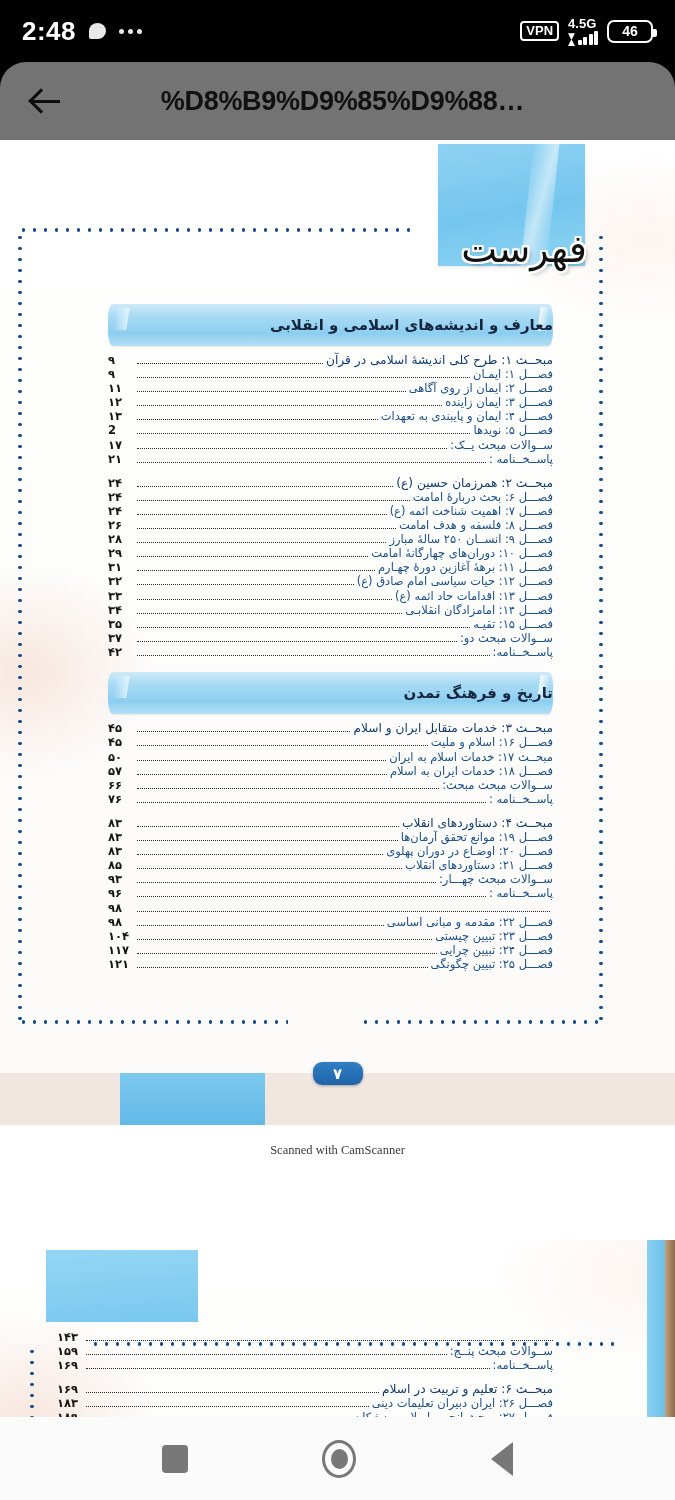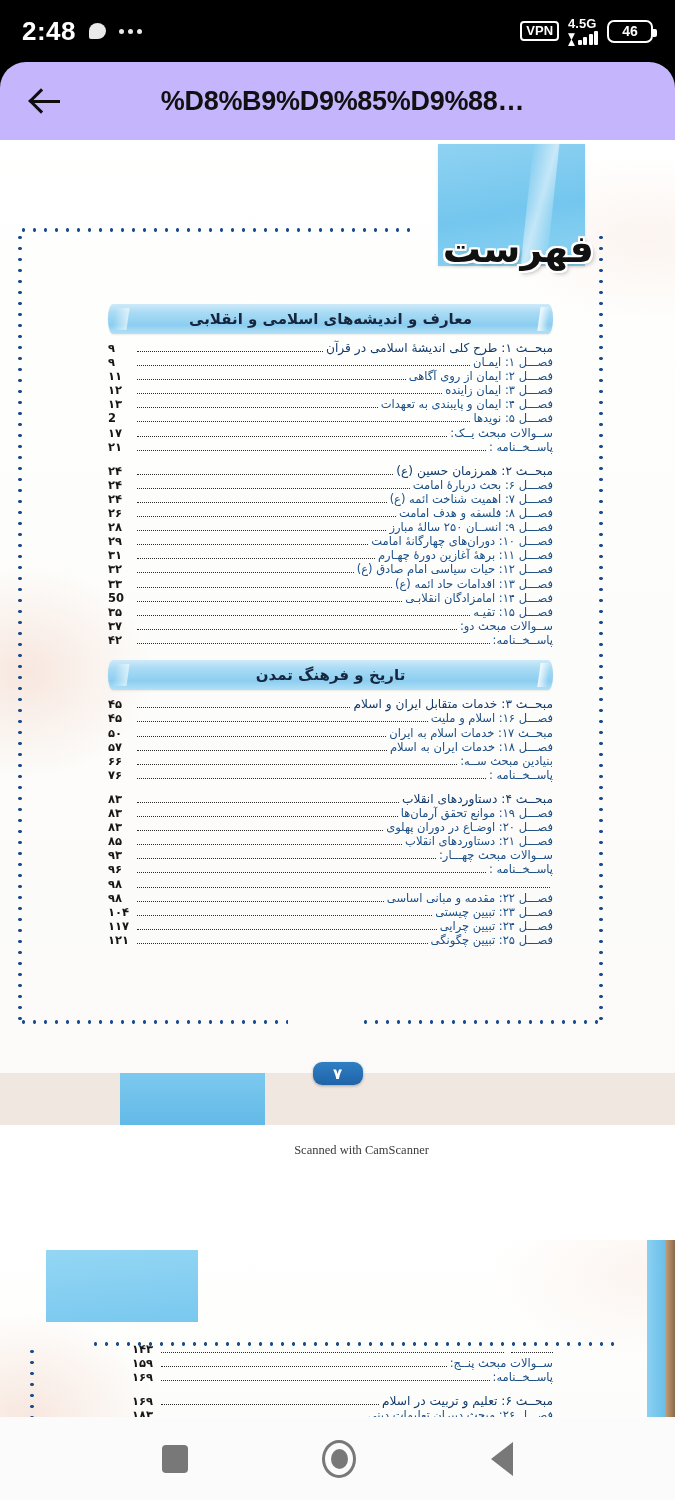--- a/index.html
+++ b/index.html
@@ -38,21 +38,21 @@
   .batt{
     position:relative; width:46px; height:23px; border:2.5px solid #fff; border-radius:7px;
     display:flex; align-items:center; justify-content:center;text-align:right;
   }
   .batt:after{ content:""; position:absolute; right:-6px; top:7px; width:4px; height:8px; background:#fff; border-radius:0 2px 2px 0;}
   .batt span{ font-size:14px; font-weight:700; font-family:"Liberation Sans",sans-serif;}
 
   
   .appbar{
     position:absolute; top:62px; left:0; width:675px; height:78px;
-    background:#c4b5fd; border-radius:26px 26px 0 0; direction:ltr;
+    background:#737373; border-radius:26px 26px 0 0; direction:ltr;
     display:flex; align-items:center; padding-left:30px;
   }
   .back-arrow{ width:34px; height:34px; position:relative; flex:0 0 auto; cursor:pointer; }
   .back-arrow:before{
     content:""; position:absolute; left:2px; top:16px; width:28px; height:3px; background:#0d0d0d;
   }
   .back-arrow:after{
     content:""; position:absolute; left:2px; top:8px; width:15px; height:15px;
     border-left:3px solid #0d0d0d; border-bottom:3px solid #0d0d0d; transform:rotate(45deg);
   }
@@ -96,35 +96,35 @@
     position:absolute; top:4px; right:90px; width:147px; height:122px;
     background:linear-gradient(170deg,#8fd2f2 0%,#74c6ee 55%,#8ed4f3 100%);
     box-shadow:0 1px 3px rgba(0,0,0,.10);
   }
   .title-block .gloss{
     position:absolute; right:32px; top:0; width:26px; height:100%;
     background:linear-gradient(100deg, rgba(255,255,255,0) 0%, rgba(255,255,255,.55) 50%, rgba(255,255,255,0) 100%);
     transform:skewX(-6deg);
   }
   .title-word{
-    position:absolute; top:90px; right:81px; font-size:38px; font-weight:700; color:#111;
+    position:absolute; top:90px; right:88px; font-size:38px; font-weight:400; color:#111;
     font-family:"DejaVu Sans", sans-serif; letter-spacing:-1px; line-height:1;
     text-shadow: 2px 0 0 #fff, -2px 0 0 #fff, 0 2px 0 #fff, 0 -2px 0 #fff,
                  2px 2px 0 #fff, -2px -2px 0 #fff, 2px -2px 0 #fff, -2px 2px 0 #fff,
                  3px 3px 4px rgba(0,0,0,.25);
     white-space:nowrap;
     margin-left:15px;
   }
 
   
   .toc{ position:absolute; top:150px; right:0; left:0; padding:0 122px 0 108px; }
 
   .band{
-    position:relative; height:30px; margin:14px 0 8px; display:flex; align-items:center;
-    justify-content:center;
+    position:relative; height:42px; margin:14px 0 8px; display:flex; align-items:center;
+    justify-content:flex-start;
     background:linear-gradient(180deg,#cfeaf9 0%,#a9dbf4 28%,#8ccef0 70%,#b4e0f6 100%);
     border-radius:5px / 14px;
     box-shadow:0 1px 2px rgba(0,0,0,.08);
   }
   .band:before{
     content:""; position:absolute; right:4px; top:3px; width:10px; height:24px;
     background:linear-gradient(90deg, rgba(255,255,255,.85), rgba(255,255,255,0));
     transform:skewX(-8deg);
   }
   .band:after{
@@ -356,21 +356,21 @@
               <span class="pg">۳۲</span>
             </div>
             <div class="row fs">
               <span class="lbl">فصـــل ۱۳: اقدامات حاد ائمه (ع)</span>
               <span class="dots"></span>
               <span class="pg">۳۳</span>
             </div>
             <div class="row fs">
               <span class="lbl">فصـــل ۱۴: امامزادگان انقلابـی</span>
               <span class="dots"></span>
-              <span class="pg">50</span>
+              <span class="pg">۳۴</span>
             </div>
             <div class="row fs">
               <span class="lbl">فصـــل ۱۵: تقیـه</span>
               <span class="dots"></span>
               <span class="pg">۳۵</span>
             </div>
             <div class="row q">
               <span class="lbl">ســوالات مبحث دو:</span>
               <span class="dots"></span>
               <span class="pg">۳۷</span>
@@ -397,21 +397,21 @@
               <span class="lbl">مبحــث ۱۷: خدمات اسلام به ایران</span>
               <span class="dots"></span>
               <span class="pg">۵۰</span>
             </div>
             <div class="row fs">
               <span class="lbl">فصـــل ۱۸: خدمات ایران به اسلام</span>
               <span class="dots"></span>
               <span class="pg">۵۷</span>
             </div>
             <div class="row q">
-              <span class="lbl">بنیادین مبحث ســه:</span>
+              <span class="lbl">ســوالات مبحث مبحث:</span>
               <span class="dots"></span>
               <span class="pg">۶۶</span>
             </div>
             <div class="row q">
               <span class="lbl">پاســخــنامه :</span>
               <span class="dots"></span>
               <span class="pg">۷۶</span>
             </div>
             <div class="spacer"></div>
             <div class="row mab">
@@ -472,34 +472,34 @@
       </div>
 
       <div class="pgbadge">۷</div>
 
       <div class="edge-strip"></div>
       <div class="edge-blue" style="left:120px; width:145px;"></div>
     </div>
 
     <div class="page-gap">
       <div style="position:relative;height:100%;">
-        <div class="camscan" style="bottom:auto; top:18px;margin-left:24px;">Scanned with CamScanner</div>
+        <div class="camscan" style="bottom:auto; top:18px;">Scanned with CamScanner</div>
       </div>
     </div>
 
     <div class="page page-two">
       <div class="scan-tint"></div>
       <div class="p2-block"></div>
       <div class="p2-spine"></div>
       <div class="p2-spine-edge"></div>
 
       <div class="dotframe dot-h" style="top:102px; left:90px; width:525px;"></div>
       <div class="dotframe dot-v" style="top:106px; left:30px; height:230px;"></div>
 
-      <div class="toc" style="top:104px; padding:0 122px 0 120px;margin-left:12px;">
+      <div class="toc" style="top:92px; padding:0 122px 0 57px;">
         <div class="row">
           <span class="lead"></span>
           <span class="dots"></span>
           <span class="pg">۱۴۳</span>
         </div>
         <div>
             <div class="row q">
               <span class="lbl">ســوالات مبحث پنــج:</span>
               <span class="dots"></span>
               <span class="pg">۱۵۹</span>
@@ -509,21 +509,21 @@
               <span class="dots"></span>
               <span class="pg">۱۶۹</span>
             </div>
             <div class="spacer"></div>
             <div class="row mab">
               <span class="lbl">مبحــث ۶: تعلیم و تربیت در اسلام</span>
               <span class="dots"></span>
               <span class="pg">۱۶۹</span>
             </div>
             <div class="row fs">
-              <span class="lbl">فصـــل ۲۶: مبحث دبیران تعلیمات دینی</span>
+              <span class="lbl">فصـــل ۲۶: ایران دبیران تعلیمات دینی</span>
               <span class="dots"></span>
               <span class="pg">۱۸۳</span>
             </div>
             <div class="row fs">
               <span class="lbl">فصـــل ۲۷: مبحث انجمن اسلامی پزشکان</span>
               <span class="dots"></span>
               <span class="pg">۱۸۹</span>
             </div>
           </div>
       </div>

